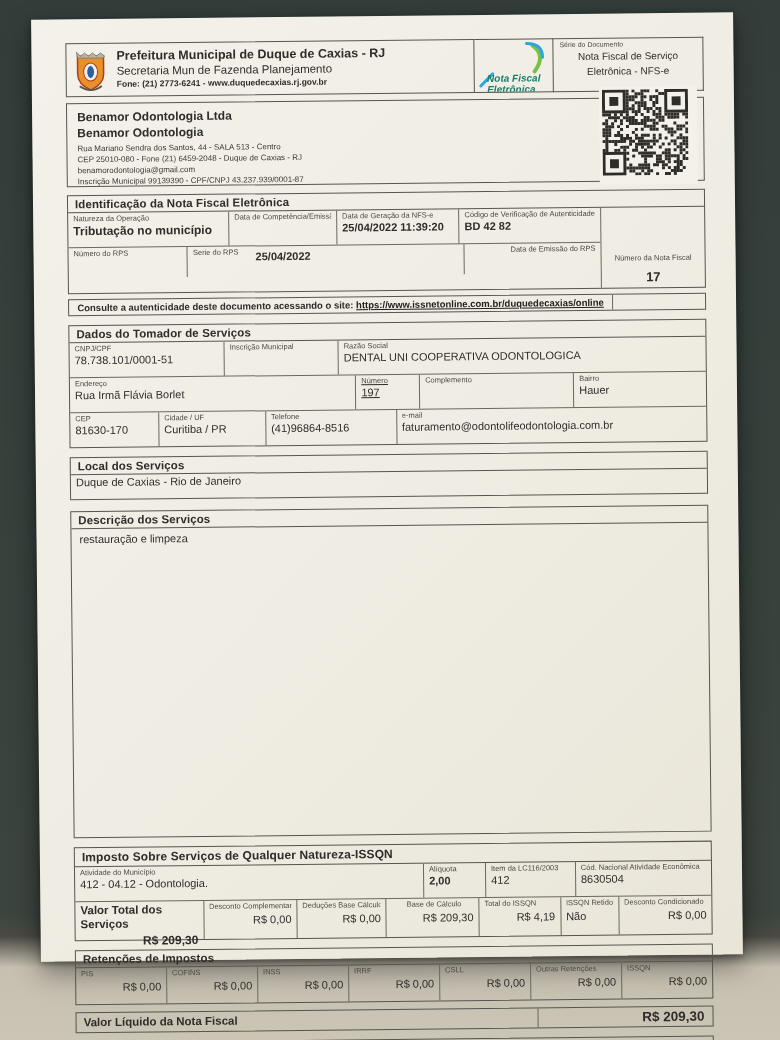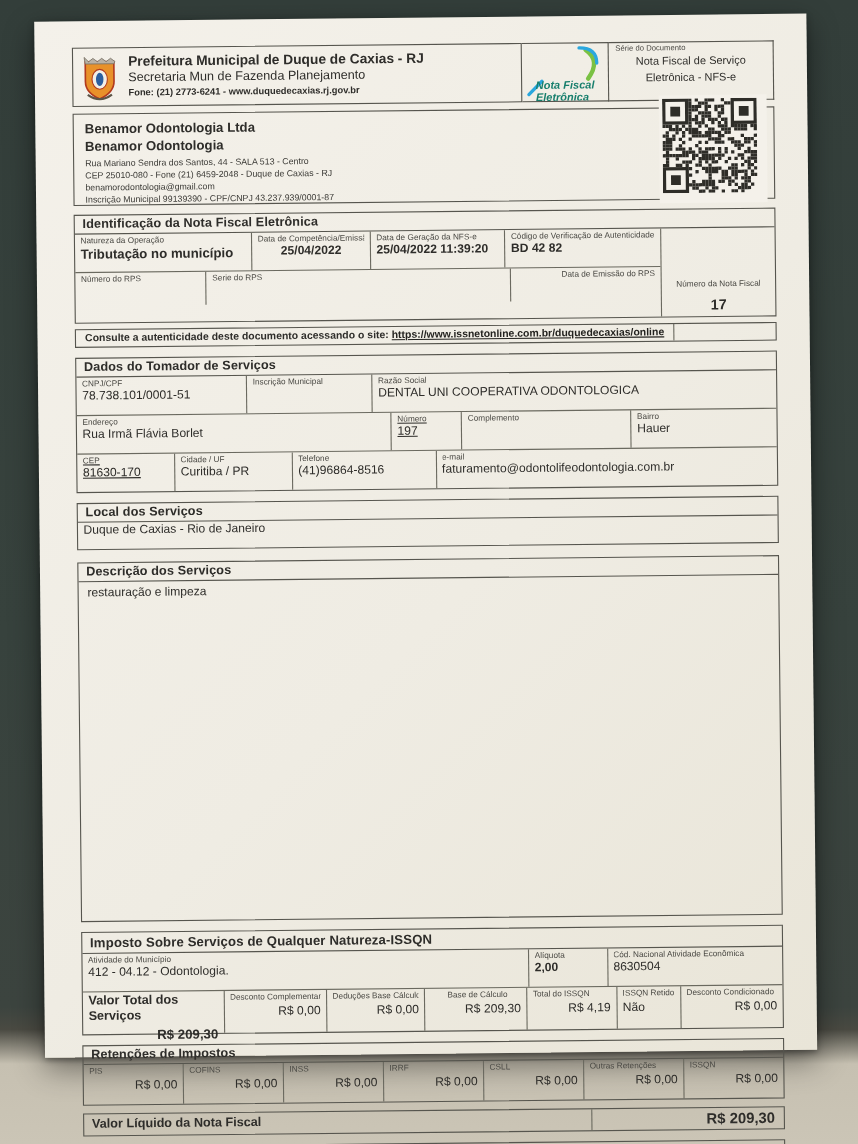--- a/index.html
+++ b/index.html
@@ -457,21 +457,21 @@
     <div class="sec-title">Identificação da Nota Fiscal Eletrônica</div>
     <div class="ident-body">
       <div class="ident-grid">
         <div class="row h34">
           <div class="cell" style="flex:1.55;">
             <span class="lbl">Natureza da Operação</span>
             <span class="val bold" style="font-size:12px;">Tributação no município</span>
           </div>
           <div class="cell" style="flex:1;">
             <span class="lbl">Data de Competência/Emissão</span>
-            <span class="val bold" style="text-align:center;">25/04/2022</span>
+            <span class="val bold" style="text-align:center;margin-top:28px;">25/04/2022</span>
           </div>
           <div class="cell" style="flex:1.15;">
             <span class="lbl">Data de Geração da NFS-e</span>
             <span class="val bold">25/04/2022 11:39:20</span>
           </div>
           <div class="cell" style="flex:1.35;">
             <span class="lbl">Código de Verificação de Autenticidade</span>
             <span class="val bold">BD 42 82</span>
           </div>
         </div>
@@ -530,21 +530,21 @@
       <div class="cell" style="flex:1.35;">
         <span class="lbl">Complemento</span>
         <span class="val"></span>
       </div>
       <div class="cell" style="flex:1.15;">
         <span class="lbl">Bairro</span>
         <span class="val">Hauer</span>
       </div>
     </div>
     <div class="row h34">
-      <div class="cell" style="flex:0.65;text-decoration:underline;">
+      <div class="cell" style="flex:0.65;">
         <span class="lbl">CEP</span>
         <span class="val">81630-170</span>
       </div>
       <div class="cell" style="flex:0.8;">
         <span class="lbl">Cidade / UF</span>
         <span class="val">Curitiba / PR</span>
       </div>
       <div class="cell" style="flex:1.0;">
         <span class="lbl">Telefone</span>
         <span class="val">(41)96864-8516</span>
@@ -574,20 +574,24 @@
     <div class="sec-title" style="font-size:12px;">Imposto Sobre Serviços de Qualquer Natureza-ISSQN</div>
     <div class="row h34">
       <div class="cell" style="flex:3.3;">
         <span class="lbl">Atividade do Município</span>
         <span class="val">412 - 04.12 - Odontologia.</span>
       </div>
       <div class="cell" style="flex:0.55;margin-left:32px;">
         <span class="lbl">Alíquota</span>
         <span class="val bold">2,00</span>
       </div>
+      <div class="cell" style="flex:0.85;">
+        <span class="lbl">Item da LC116/2003</span>
+        <span class="val">412</span>
+      </div>
       <div class="cell" style="flex:1.35;">
         <span class="lbl">Cód. Nacional Atividade Econômica</span>
         <span class="val">8630504</span>
       </div>
     </div>
     <div class="row" style="height:38px;">
       <div class="cell" style="flex:1.5;">
         <span class="val bold" style="font-size:11.5px;">Valor Total dos Serviços</span>
         <span class="money" style="font-weight:bold;font-size:12px;">R$ 209,30</span>
       </div>

